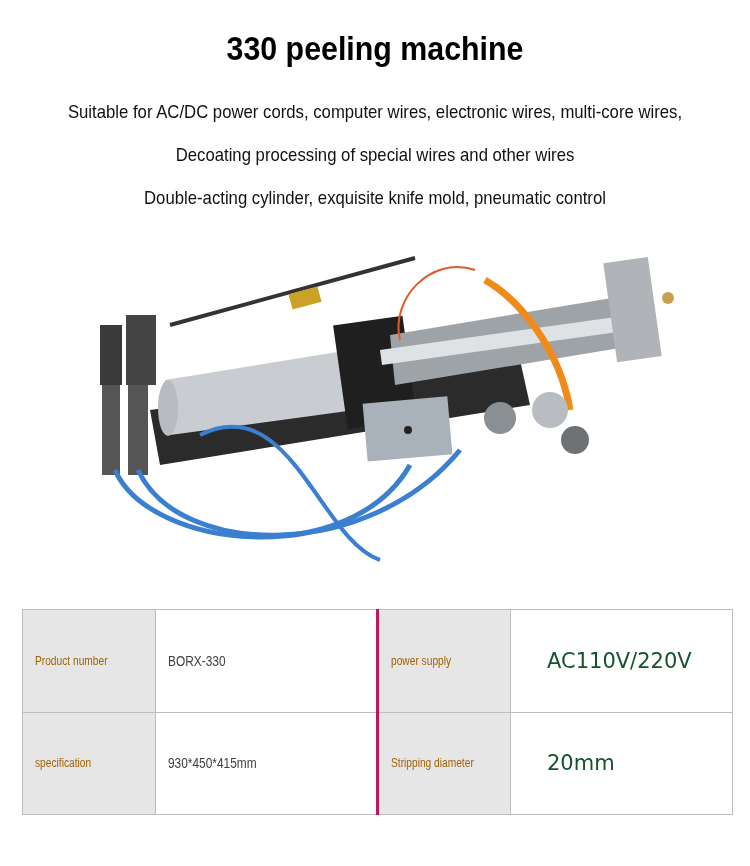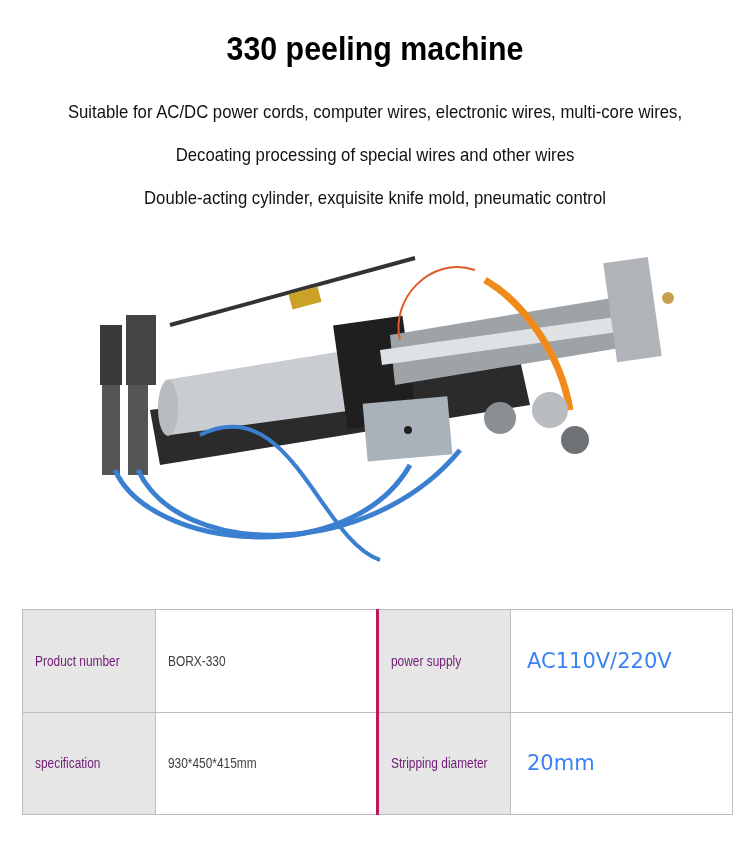--- a/index.html
+++ b/index.html
@@ -11,24 +11,24 @@
     .desc { position: absolute; left: 0; width: 750px; text-align: center;
             font-size: 19px; color: #111; transform: scaleX(0.88); transform-origin: center; }
     .d1 { top: 101px; } .d2 { top: 144px; } .d3 { top: 187px; }
 
     .photo { position: absolute; left: 90px; top: 240px; width: 600px; height: 340px; }
 
     table.spec { position: absolute; left: 22px; top: 609px; width: 710px; height: 206px;
                  border-collapse: collapse; border: 1px solid #888; table-layout: fixed; }
     table.spec td { border: 1px solid #bdbdbd; height: 50px; padding: 0 0 0 12px;
                     vertical-align: middle; white-space: nowrap; overflow: hidden; }
-    table.spec td.lab { background: #e6e6e6; font-size: 14px; color: #701a75; }
+    table.spec td.lab { background: #e6e6e6; font-size: 12px; color: #a16207; }
     table.spec td.val { background: #ffffff; font-size: 14px; color: #404040; }
     table.spec td.val2 { background: #ffffff; font-family: "DejaVu Sans", sans-serif;
-                         font-size: 21px; color: #3b82f6; padding-left: 16px; }
+                         font-size: 21px; color: #14532d; padding-left: 36px; }
     table.spec td.sep { border-left: 3px solid #be185d; }
     .narrow { display: inline-block; transform: scaleX(0.85); transform-origin: left center; }
   </style>
 </head>
 <body>
 
 <div class="title">330 peeling machine</div>
 <div class="desc d1">Suitable for AC/DC power cords, computer wires, electronic wires, multi-core wires,</div>
 <div class="desc d2">Decoating processing of special wires and other wires</div>
 <div class="desc d3">Double-acting cylinder, exquisite knife mold, pneumatic control</div>

